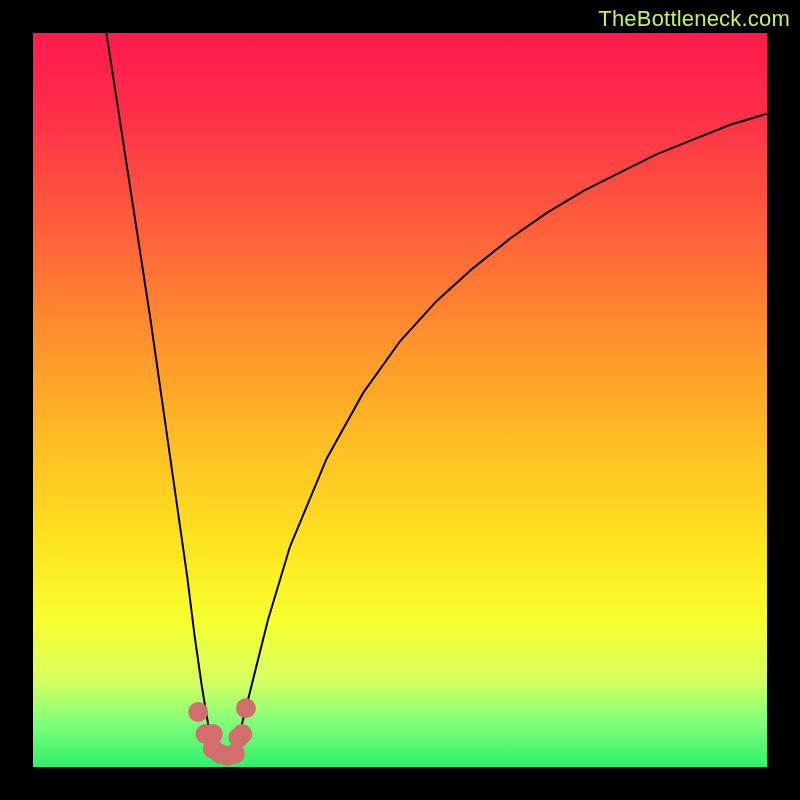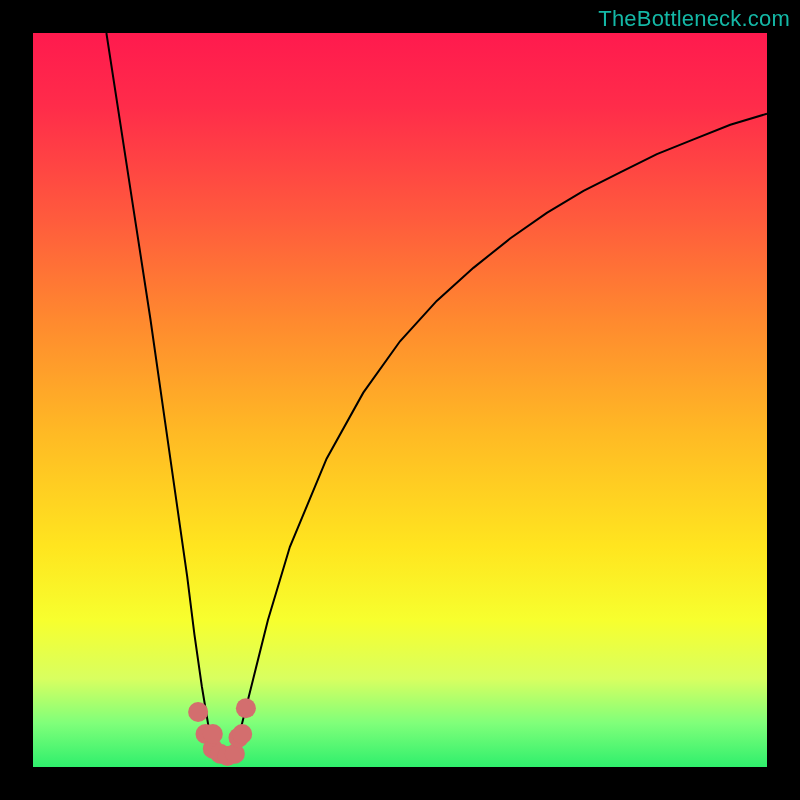--- a/index.html
+++ b/index.html
@@ -44,21 +44,21 @@
     width: 734px;
     height: 734px;
     pointer-events: none;
   }
   .watermark {
     position: absolute;
     top: 6px;
     right: 10px;
     font-size: 22px;
     font-weight: 500;
-    color: #14b8a6;
+    color: #bef264;
     letter-spacing: 0.2px;
     user-select: none;
   }
 </style>
 </head>
 <body>
 
 <div class="outer">
 
   <div class="watermark">TheBottleneck.com</div>

